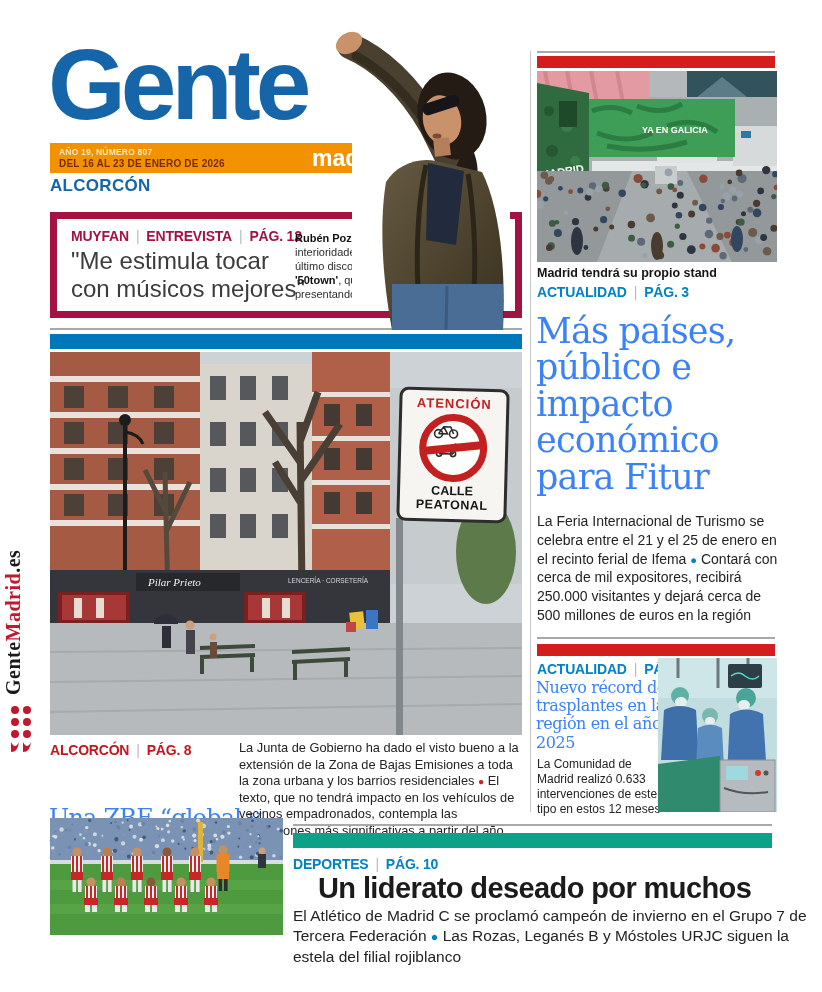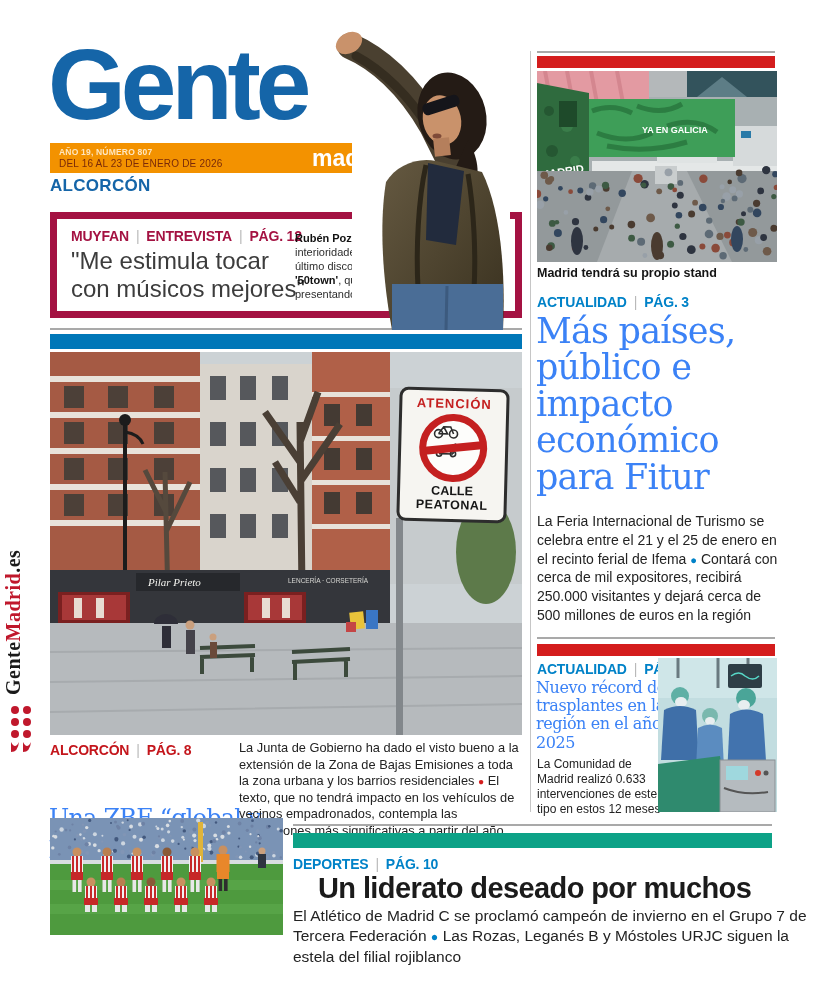--- a/index.html
+++ b/index.html
@@ -13,21 +13,21 @@
   .kicker.red{color:#c4161c;}
   .kicker.crimson{color:#a41242;}
   .serif-head{font-family:"DejaVu Serif", serif;font-weight:400;color:#3b82f6;letter-spacing:-0.8px;}
   .body-txt{color:#232323;}
   .bullet-blue{color:#0082c8;font-size:0.8em;}
   .bullet-red{color:#d41d1d;font-size:0.8em;}
   
   #logo{left:48px;top:34px;font-size:100px;line-height:1;font-weight:700;color:#1565a8;letter-spacing:-5px;z-index:1;}
   #orange-bar{left:50px;top:143px;width:330px;height:30px;background:#f39200;z-index:1;overflow:hidden;}
   #issue1{position:absolute;left:9px;top:4px;font-size:8.5px;font-weight:700;color:rgba(255,244,224,0.85);letter-spacing:0.2px;text-align:center;}
-  #issue2{position:absolute;left:9px;top:15px;font-size:10px;font-weight:400;color:#7a2a08;letter-spacing:0.2px;}
+  #issue2{position:absolute;left:9px;top:15px;font-size:10px;font-weight:700;color:#7a2a08;letter-spacing:0.2px;}
   #logo-sub{position:absolute;left:262px;bottom:1px;font-size:23px;font-weight:700;color:#ffffff;letter-spacing:0px;}
   #edition{left:50px;top:176px;font-size:17px;font-weight:700;color:#1565a8;letter-spacing:0.3px;}
   
   #muyfan-box{left:50px;top:212px;width:472px;height:106px;background:#fff;border:7px solid #a41242;box-sizing:border-box;z-index:1;}
   #muyfan-kicker{position:absolute;left:14px;top:9px;}
   #muyfan-quote{position:absolute;left:14px;top:28px;width:240px;font-size:24px;line-height:1.17;color:#3c3c3c;}
   #muyfan-blurb{position:absolute;left:238px;top:12px;width:122px;font-size:11px;line-height:1.28;color:#2e2e2e;}
   #muyfan-blurb b{color:#111;}
   
   #man-cover{left:352px;top:30px;width:158px;height:278px;background:#fff;z-index:2;}
@@ -36,21 +36,21 @@
   #rail-text{left:2px;top:545px;height:150px;writing-mode:vertical-rl;transform:rotate(180deg);
              font-family:"Liberation Serif", serif;font-weight:700;font-size:20px;color:#1a1a1a;letter-spacing:0.5px;}
   #rail-text .red{color:#c0182c;}
   #rail-logo{left:8px;top:702px;}
   
   #v-divider{left:530px;top:51px;width:1px;height:761px;background:#c6c6c6;}
   #rule-r1{left:537px;top:51px;width:238px;}
   #redbar-1{left:537px;top:56px;width:238px;height:12px;background:#d41d1d;}
   #fitur-photo{left:537px;top:71px;}
   #fitur-caption{left:537px;top:266px;width:240px;font-size:12.5px;font-weight:700;color:#141414;}
-  #fitur-kicker{left:537px;top:294px;}
+  #fitur-kicker{left:537px;top:284px;}
   #fitur-headline{left:536px;top:313px;width:244px;font-size:35px;line-height:1.04;}
   #fitur-body{left:537px;top:512px;width:243px;font-size:14px;line-height:1.34;}
   #rule-r2{left:537px;top:637px;width:238px;}
   #redbar-2{left:537px;top:644px;width:238px;height:12px;background:#d41d1d;}
   #trans-kicker{left:537px;top:661px;}
   #trans-headline{left:536px;top:679px;width:132px;font-size:16px;line-height:1.14;letter-spacing:-0.4px;}
   #trans-body{left:537px;top:757px;width:126px;font-size:12px;line-height:1.26;}
   #surgery-photo{left:658px;top:658px;}
   
   #rule-l1{left:50px;top:328px;width:472px;}

